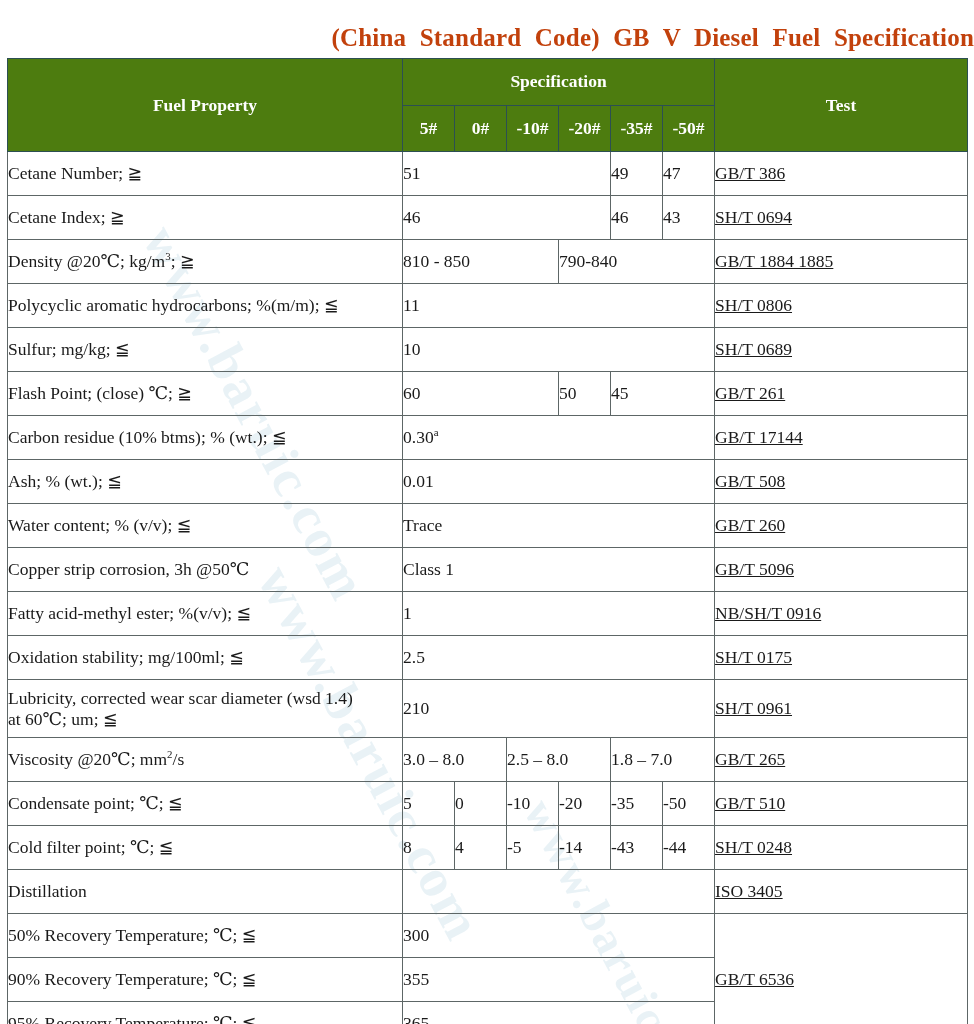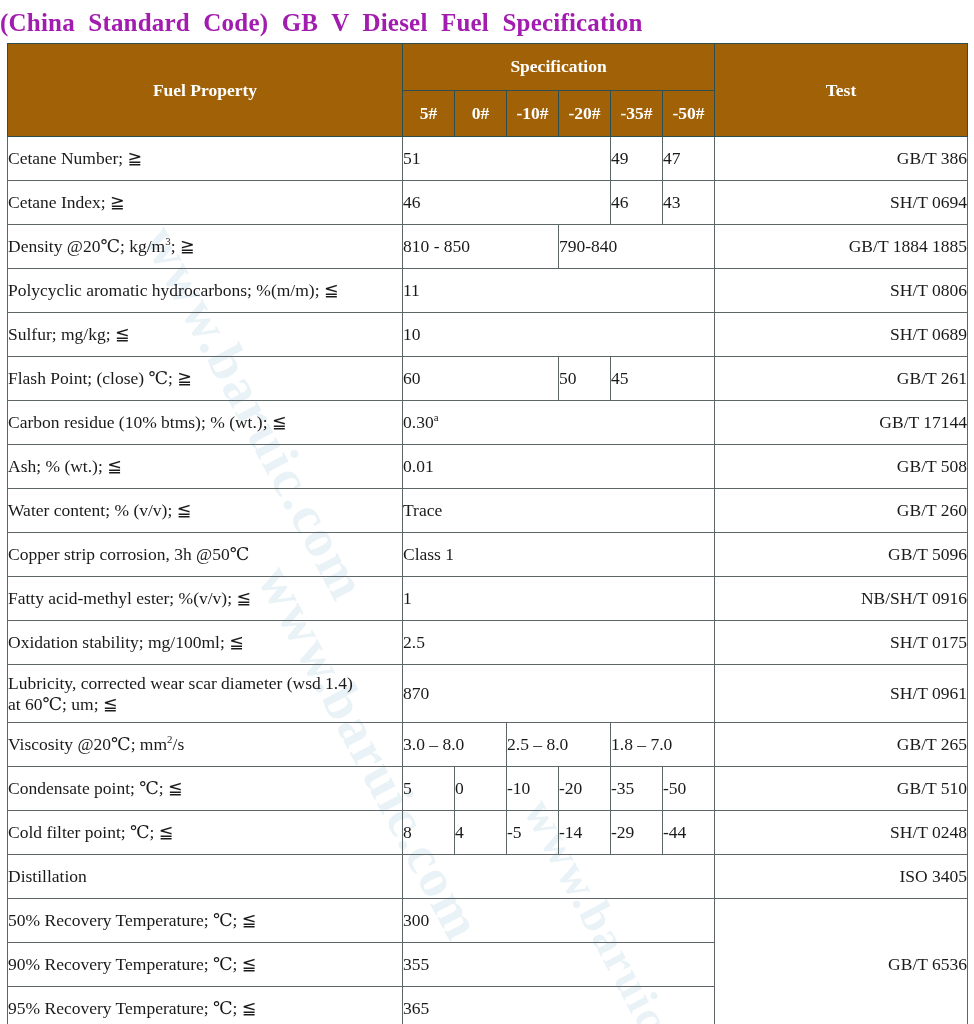--- a/index.html
+++ b/index.html
@@ -36,28 +36,28 @@
     letter-spacing: 2px;
   }
   .wm-1 { left: 185px; top: 215px; transform: rotate(62deg); }
   .wm-2 { left: 300px; top: 555px; transform: rotate(62deg); }
   .wm-3 { left: 560px; top: 790px; transform: rotate(62deg); font-size: 46px; }
 
   
   #doc-title {
     position: relative;
     z-index: 10;
-    text-align: left;
+    text-align: right;
     font-size: 25px;
     font-weight: bold;
     letter-spacing: 0.2px;
     word-spacing: 7px;
-    padding-top: 9px;
+    padding-top: 24px;
     padding-bottom: 6px;
-    color: #a21caf;
+    color: #c2410c;
   }
 
   
   #spec-table-wrap {
     position: relative;
     z-index: 10;
     padding: 0 8px 0 7px;
   }
   table.spec {
     border-collapse: collapse;
@@ -67,44 +67,45 @@
   }
   table.spec th, table.spec td {
     border: 1px solid #5d6666;
     padding: 0;
     font-size: 17.5px;
     line-height: 1.18;
     vertical-align: middle;
     background-clip: padding-box;
   }
   table.spec thead th {
-    background: #a16207;
+    background: #4d7c0f;
     color: #ffffff;
     font-weight: bold;
     text-align: center;
     border-color: #2c4f52;
   }
   th.hdr-fuel   { height: 92px; font-size: 19px; padding-top: 16px; }
   th.hdr-spec   { height: 45px; font-size: 19px; }
   th.hdr-test   { height: 92px; font-size: 19px; }
   th.hdr-sub    { height: 45px; font-size: 16.5px; }
 
   td.prop {
     text-align: left;
     padding: 4px 2px 4px 6px;
     height: 43px;
   }
   td.val {
     text-align: left;
     height: 43px;
   }
   td.test {
-    text-align: right;
+    text-align: left;
     padding-left: 6px;
     height: 43px;
+    text-decoration: underline;
   }
   td.test-tall { vertical-align: middle; }
   td.prop-2line { height: 57px; line-height: 1.32; margin-top: 35px; }
 
   sup { font-size: 0.62em; vertical-align: super; line-height: 0; }
 
   
   col.c-prop { width: 395px; }
   col.c-s    { width: 52px; }
   col.c-test { width: 253px; }
@@ -213,21 +214,21 @@
         <tr>
           <td class="prop">Oxidation stability; mg/100ml; ≦</td>
           <td class="val" colspan="6">2.5</td>
           <td class="test">SH/T 0175</td>
         </tr>
         <tr>
           <td class="prop prop-2line">
             <div>Lubricity, corrected wear scar diameter (wsd 1.4)</div>
             <div>at 60℃; um;  ≦</div>
           </td>
-          <td class="val" colspan="6">870</td>
+          <td class="val" colspan="6">210</td>
           <td class="test">SH/T 0961</td>
         </tr>
         <tr>
           <td class="prop"><span>Viscosity @20℃; mm</span><sup>2</sup><span>/s</span></td>
           <td class="val" colspan="2">3.0 – 8.0</td>
           <td class="val" colspan="2">2.5 – 8.0</td>
           <td class="val" colspan="2">1.8 – 7.0</td>
           <td class="test">GB/T 265</td>
         </tr>
         <tr>
@@ -239,21 +240,21 @@
           <td class="val" colspan="1">-35</td>
           <td class="val" colspan="1">-50</td>
           <td class="test">GB/T 510</td>
         </tr>
         <tr>
           <td class="prop">Cold filter point; ℃; ≦</td>
           <td class="val" colspan="1">8</td>
           <td class="val" colspan="1">4</td>
           <td class="val" colspan="1">-5</td>
           <td class="val" colspan="1">-14</td>
-          <td class="val" colspan="1">-29</td>
+          <td class="val" colspan="1">-43</td>
           <td class="val" colspan="1">-44</td>
           <td class="test">SH/T 0248</td>
         </tr>
         <tr>
           <td class="prop">Distillation</td>
           <td class="val" colspan="6"></td>
           <td class="test">ISO 3405</td>
         </tr>
         <tr>
           <td class="prop">50% Recovery Temperature; ℃; ≦</td>

